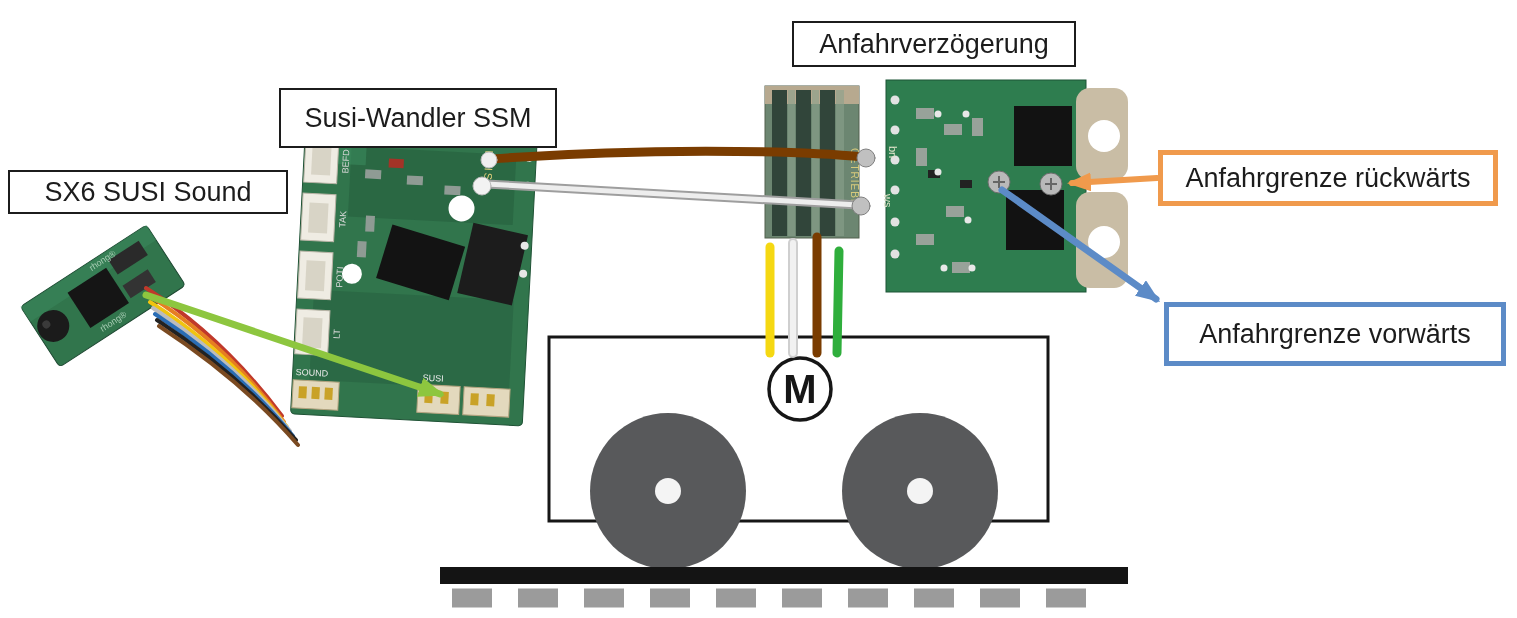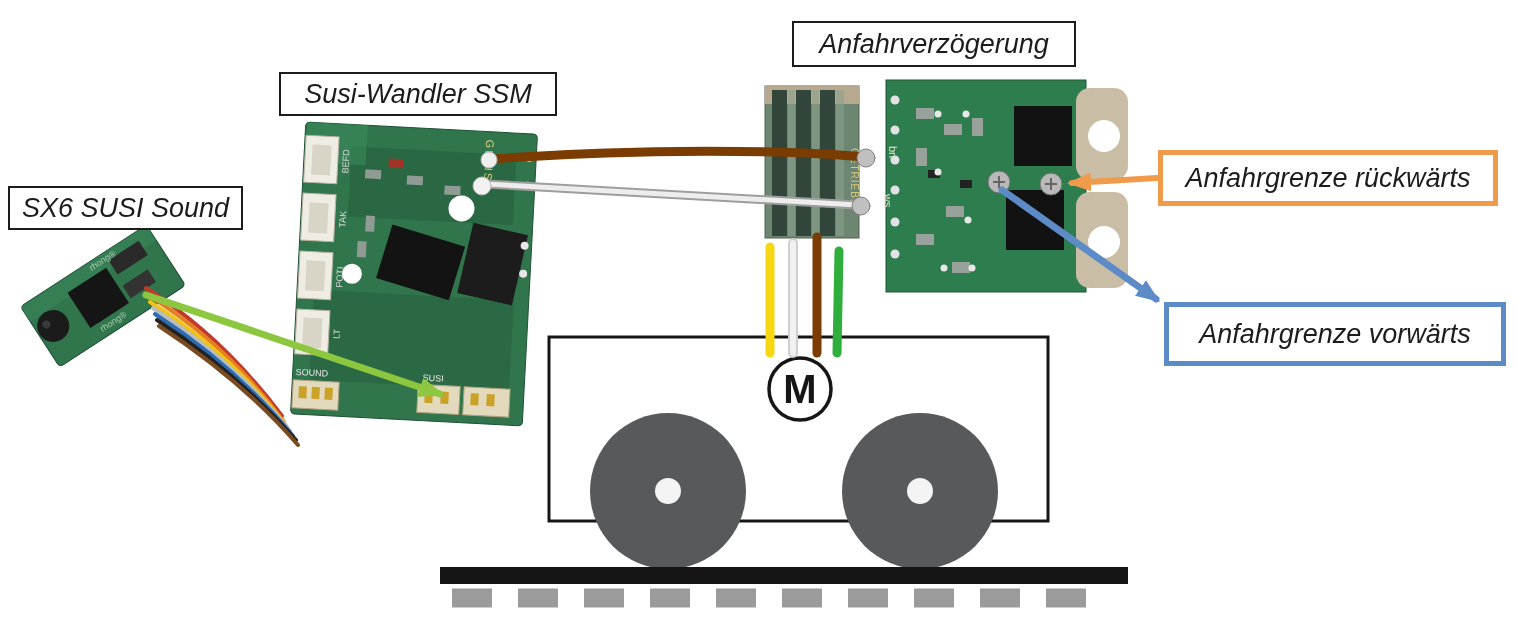--- a/index.html
+++ b/index.html
@@ -2,21 +2,21 @@
 <html><head>
 <meta charset="utf-8">
 <style>
   * { margin:0; padding:0; box-sizing:border-box; }
   html,body { background:#ffffff; font-family:"Liberation Sans", sans-serif; }
   .canvas { position:relative; width:1517px; height:618px; background:#ffffff; overflow:hidden; }
   .canvas > svg { position:absolute; left:0; top:0; }
   .label {
     position:absolute; display:flex; align-items:center; justify-content:center;
     background:#ffffff; color:#1c1c1c; font-size:27px; line-height:1;
-    border:2px solid #1c1c1c; white-space:nowrap; z-index:5;font-style:italic;
+    border:2px solid #1c1c1c; white-space:nowrap; z-index:5;
   }
   .label.thick { border-width:5px; }
   svg text { font-family:"Liberation Sans", sans-serif; }
 </style>
 </head>
 <body>
 
 <div class="canvas">
 
   <svg width="1517" height="618" viewBox="0 0 1517 618">
@@ -190,23 +190,23 @@
       <path d="M839,251 L837,353" stroke-width="9" stroke="#2fae3c"></path>
     </g>
 
     <g fill="none" stroke-linecap="round">
       <path d="M146,295 L440,394" stroke-width="7" marker-end="url(#ah-green)" stroke="#8dc63f"></path>
       <path d="M1157,178 L1072,183" stroke-width="6" marker-end="url(#ah-orange)" stroke="#f09a4c"></path>
       <path d="M1002,190 L1156,299" stroke-width="7" marker-end="url(#ah-blue)" stroke="#5c8bc7"></path>
     </g>
   </svg>
 
-  <div class="label" style="left:8px; top:186px; width:235px; height:44px;">SX6 SUSI Sound</div>
-
-  <div class="label" style="left:279px; top:72px; width:278px; height:44px;">Susi-Wandler SSM</div>
+  <div class="label" style="left:8px; top:170px; width:280px; height:44px;">SX6 SUSI Sound</div>
+
+  <div class="label" style="left:279px; top:88px; width:278px; height:60px;">Susi-Wandler SSM</div>
 
   <div class="label" style="left:792px; top:21px; width:284px; height:46px;">Anfahrverzögerung</div>
 
   <div class="label thick" style="left: 1158px; top: 150px; width: 340px; height: 56px; border-color: rgb(240, 154, 76); text-align: right;">Anfahrgrenze rückwärts</div>
 
   <div class="label thick" style="left: 1164px; top: 302px; width: 342px; height: 64px; border-color: rgb(92, 139, 199);">Anfahrgrenze vorwärts</div>
 
 </div>
 
 </body></html>

